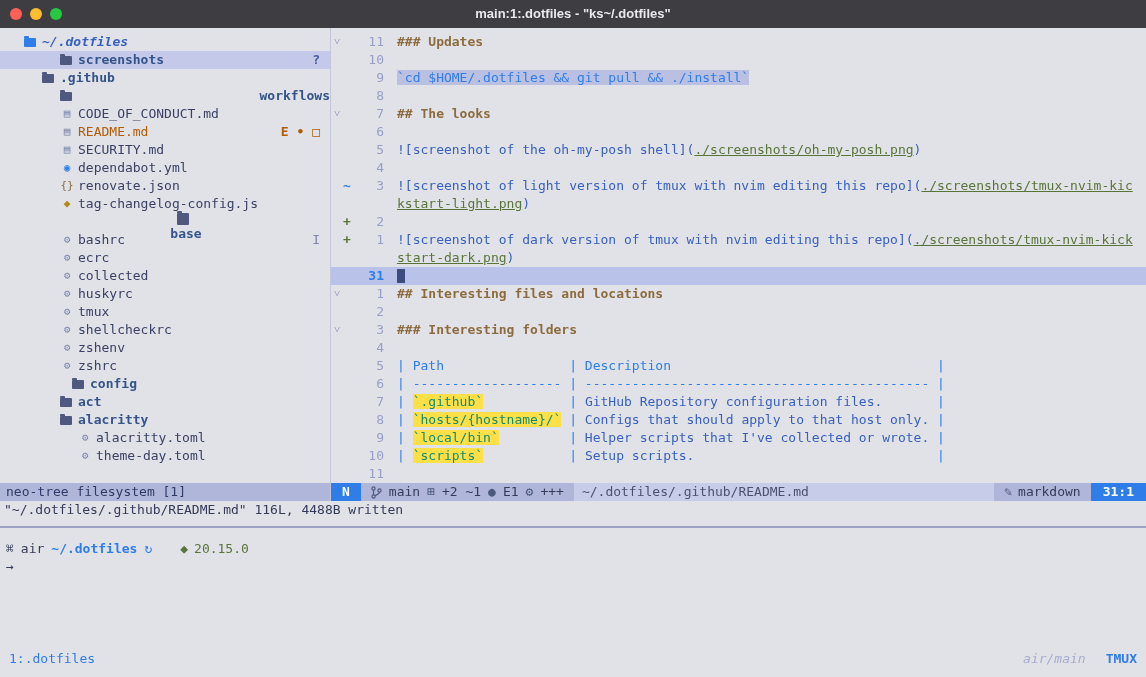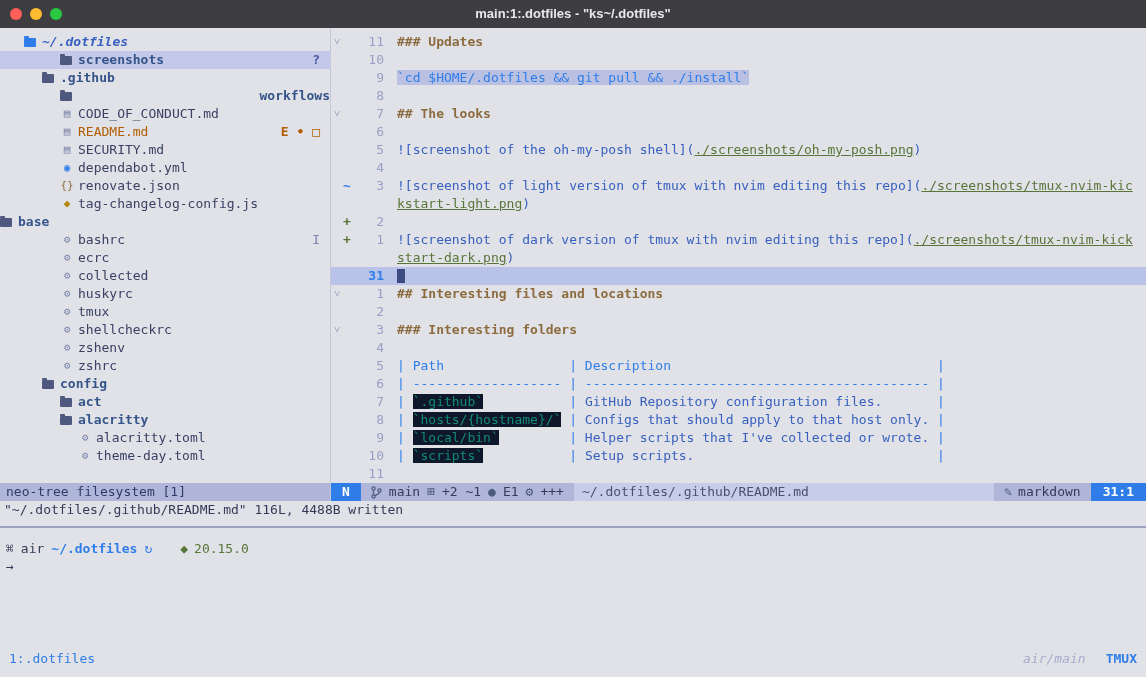--- a/index.html
+++ b/index.html
@@ -44,21 +44,21 @@
   .ed-row.cur{background:#b9c2e8;}
   .ed-row.cur .num{color:#2e7de9;font-weight:bold;}
   .content{white-space:pre;padding-left:6px;overflow:hidden;flex:1;}
   .cursor-block{display:inline-block;width:8px;height:14px;background:#3d4c7f;transform:translateY(2px);}
   .md-h{color:#8c6c3e;font-weight:bold;}
   .md-code{background:#b9c0e2;color:#2e7de9;}
   .md-body{color:#3760bf;}
   .md-url{color:#587539;text-decoration:underline;}
   .md-pipe{color:#2e7de9;}
   .md-th{color:#2e7de9;font-weight:normal;}
-  .md-tcode{background:#0f172a;color:#118c74;}
+  .md-tcode{background:#fde047;color:#118c74;}
   
   .statusline{flex:0 0 18px;display:flex;align-items:stretch;background:#c7cce8;overflow:hidden;}
   .sl-mode{background:#2e7de9;color:#fff;font-weight:bold;padding:0 11px;display:flex;align-items:center;}
   .sl-git{background:#b0b6da;padding:0 10px;display:flex;gap:7px;align-items:center;color:#343b58;}
   .sl-ic{color:#4c5a7d;}
   .sl-path{flex:1;padding:0 8px;color:#4c5170;display:flex;align-items:center;overflow:hidden;}
   .sl-ft{background:#b0b6da;padding:0 10px;display:flex;gap:6px;align-items:center;color:#343b58;}
   .sl-pos{background:#2e7de9;color:#fff;font-weight:bold;padding:0 12px;display:flex;align-items:center;}
   .cmdline{flex:0 0 18px;padding-left:4px;color:#343b58;}
   
@@ -131,21 +131,21 @@
               <span class="label">dependabot.yml</span>
             </div>
             <div class="tree-row" style="padding-left: 60px;">
               <span class="icon ic-json">{}</span>
               <span class="label">renovate.json</span>
             </div>
             <div class="tree-row" style="padding-left: 60px;">
               <span class="icon ic-js">◆</span>
               <span class="label">tag-changelog-config.js</span>
             </div>
-            <div class="tree-row folder" style="">
+            <div class="tree-row folder" style="padding-left: 42px; flex-direction: column;">
               <span class="f-ico"></span>
               <span class="label">base</span>
             </div>
             <div class="tree-row" style="padding-left: 60px;">
               <span class="icon ic-gear">⚙</span>
               <span class="label">bashrc</span>
               <span class="badge dim">I</span>
             </div>
             <div class="tree-row" style="padding-left: 60px;">
               <span class="icon ic-gear">⚙</span>
@@ -168,21 +168,21 @@
               <span class="label">shellcheckrc</span>
             </div>
             <div class="tree-row" style="padding-left: 60px;">
               <span class="icon ic-gear">⚙</span>
               <span class="label">zshenv</span>
             </div>
             <div class="tree-row" style="padding-left: 60px;">
               <span class="icon ic-gear">⚙</span>
               <span class="label">zshrc</span>
             </div>
-            <div class="tree-row folder" style="padding-left: 42px;">
+            <div class="tree-row folder" style="padding-left: 42px; margin-left: 30px;">
               <span class="f-ico"></span>
               <span class="label">config</span>
             </div>
             <div class="tree-row folder" style="padding-left: 60px;">
               <span class="f-ico"></span>
               <span class="label">act</span>
             </div>
             <div class="tree-row folder" style="padding-left: 60px;">
               <span class="f-ico"></span>
               <span class="label">alacritty</span>

